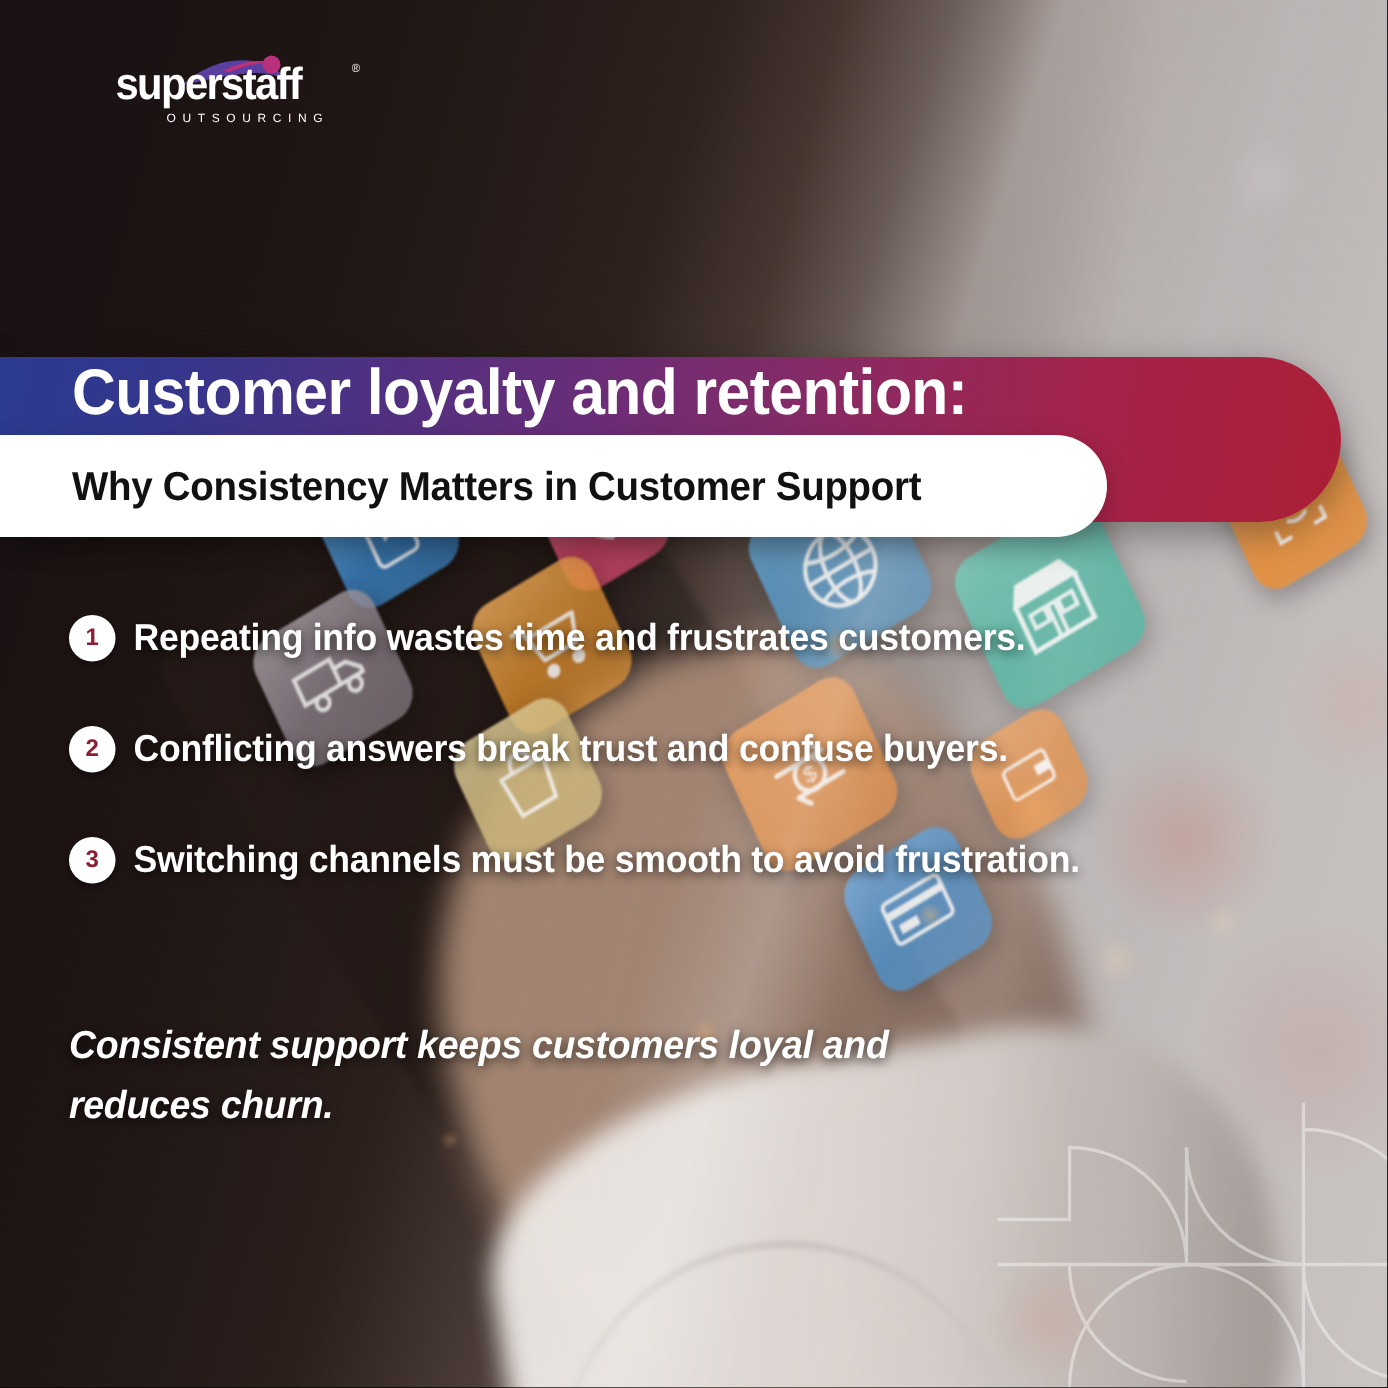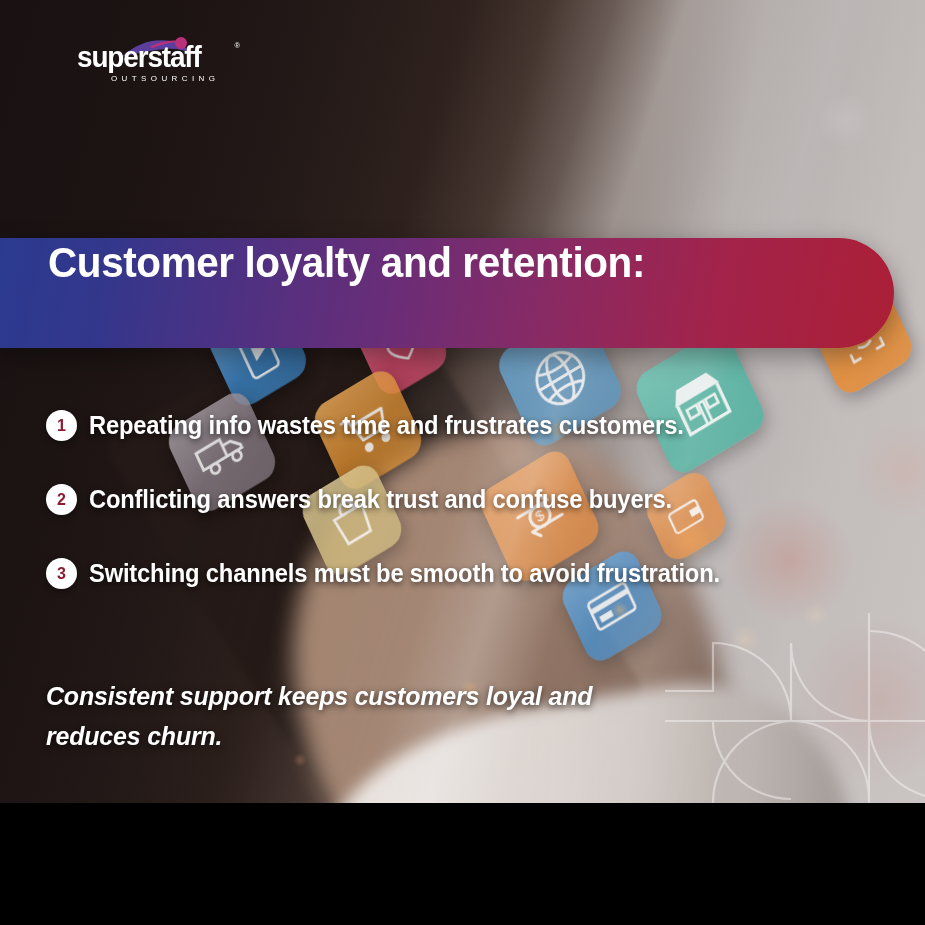--- a/index.html
+++ b/index.html
@@ -1,18 +1,18 @@
 <!DOCTYPE html>
 <html><head>
 <meta charset="utf-8">
 <style>
   html,body{margin:0;padding:0;background:#000;}
   *{box-sizing:border-box;}
   #stage{
-    position:relative;width:925px;height:803px;overflow:hidden;
+    position:relative;width:925px;height:925px;overflow:hidden;
     font-family:"Liberation Sans",sans-serif;
     background:#1d1412;
   }
 
   
   .bg-layer{position:absolute;inset:0;}
 
   
   .bg-base{
     background:
@@ -288,20 +288,23 @@
     </svg>
     <div class="logo-word">
       <span>superstaff</span><span class="logo-reg">®</span>
     </div>
     <div class="logo-sub">OUTSOURCING</div>
   </div>
 
   <div class="banner">
     <div class="banner-title">Customer loyalty and retention:</div>
   </div>
+  <div class="subbanner">
+    <div class="subbanner-text">Why Consistency Matters in Customer Support</div>
+  </div>
 
   <div class="bullets" id="bullets">
       <div class="bullet">
         <div class="bullet-badge">1</div>
         <div class="bullet-text">Repeating info wastes time and frustrates customers.</div>
       </div>
       <div class="bullet">
         <div class="bullet-badge">2</div>
         <div class="bullet-text">Conflicting answers break trust and confuse buyers.</div>
       </div>

